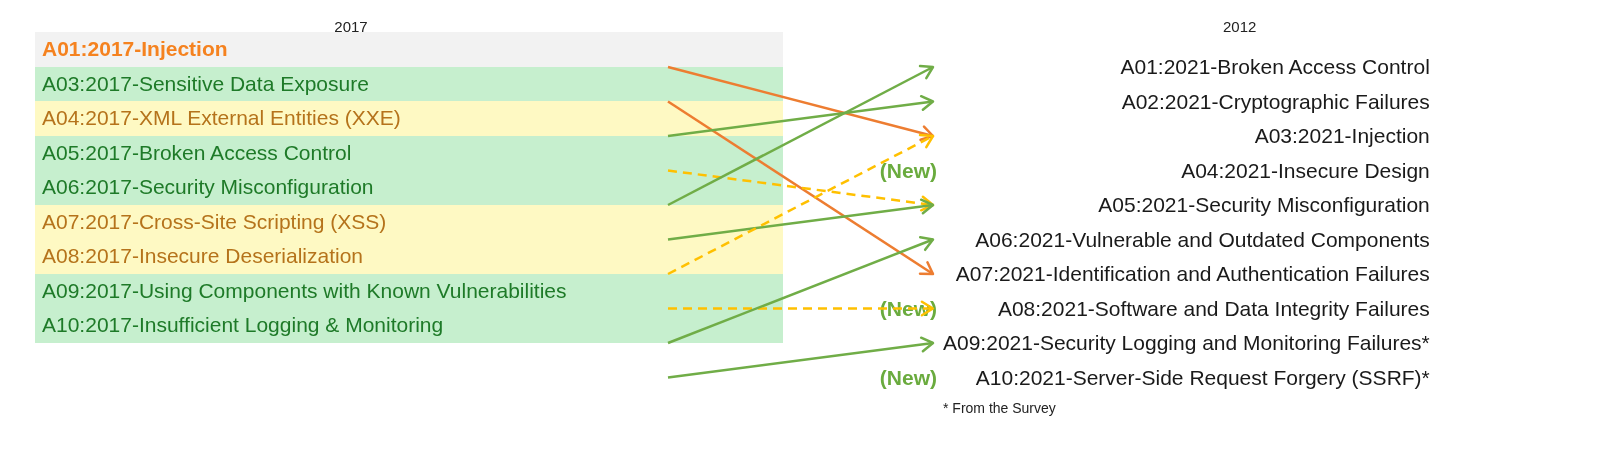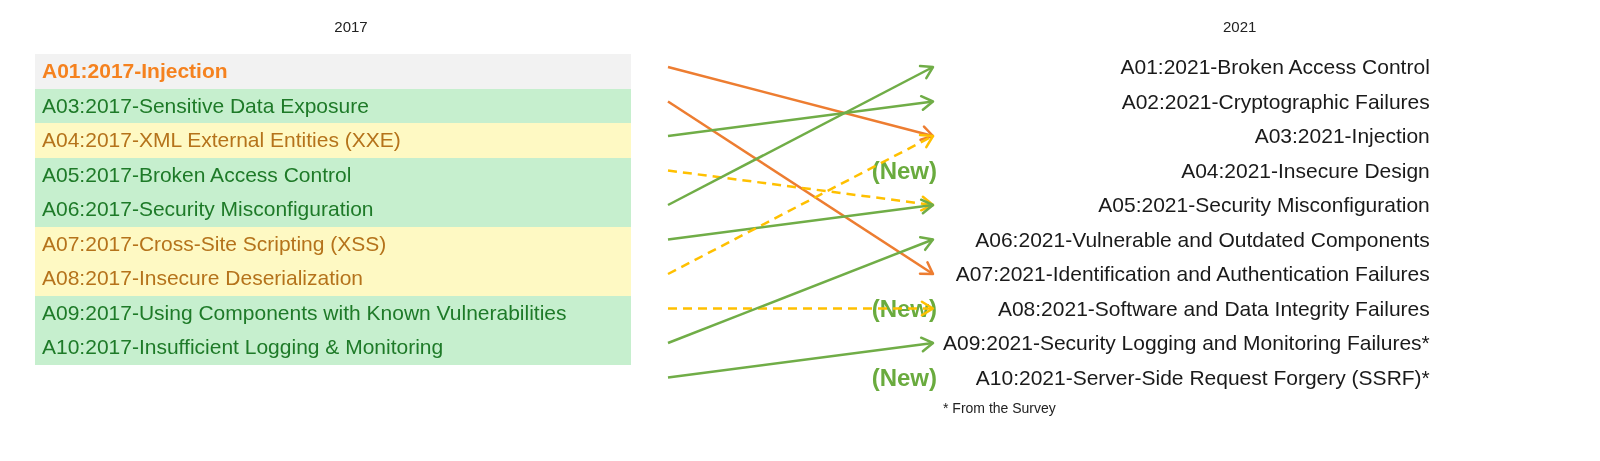--- a/index.html
+++ b/index.html
@@ -2,39 +2,39 @@
 <html><head>
 <meta charset="utf-8">
 <style>
   html, body { margin: 0; padding: 0; background: #ffffff; }
   body { width: 1600px; height: 461px; position: relative; overflow: hidden;
          font-family: "Liberation Sans", sans-serif; }
   .col-title { position: absolute; top: 18px; font-size: 15px; color: #222;
                text-align: center; }
   #title-2017 { left: 35px; width: 632px; }
   #title-2021 { left: 943px; width: 590px; text-align: left; padding-left: 280px; box-sizing: border-box; }
-  .left-box { position: absolute; left: 35px; top: 54px; width: 596px; }
+  .left-box { position: absolute; left: 35px; top: 32px; width: 748px; }
   .left-row { height: 34.5px; line-height: 34.5px; font-size: 21px; padding-left: 7px;
               box-sizing: border-box; white-space: nowrap; }
   .cat-removed { background: #f2f2f2; color: #f5821f; font-weight: bold; }
   .cat-moved { background: #c6efce; color: #1e7a28; }
   .cat-merged { background: #fef9c3; color: #b5731b; }
   .right-list { position: absolute; left: 943px; top: 50px; text-align: right; }
   .right-row { height: 34.5px; line-height: 34.5px; font-size: 21px; color: #1a1a1a;
                white-space: nowrap; position: relative; }
   .new-tag { position: absolute; right: 100%; margin-right: 6px; color: #6aab3e;
-             font-weight: bold; font-size: 24px; }
+             font-weight: bold; font-size: 21px; }
   .footnote { position: absolute; left: 943px; top: 400px; font-size: 14px; color: #222; }
   svg#arrows { position: absolute; left: 0; top: 0; }
 </style>
 </head>
 <body>
 
 <div class="col-title" id="title-2017">2017</div>
-<div class="col-title" id="title-2021">2021</div>
+<div class="col-title" id="title-2021">2012</div>
 
 <div class="left-box">
   <div class="left-row cat-removed">A01:2017-Injection</div>
   <div class="left-row cat-moved">A03:2017-Sensitive Data Exposure</div>
   <div class="left-row cat-merged">A04:2017-XML External Entities (XXE)</div>
   <div class="left-row cat-moved">A05:2017-Broken Access Control</div>
   <div class="left-row cat-moved">A06:2017-Security Misconfiguration</div>
   <div class="left-row cat-merged">A07:2017-Cross-Site Scripting (XSS)</div>
   <div class="left-row cat-merged">A08:2017-Insecure Deserialization</div>
   <div class="left-row cat-moved">A09:2017-Using Components with Known Vulnerabilities</div>

